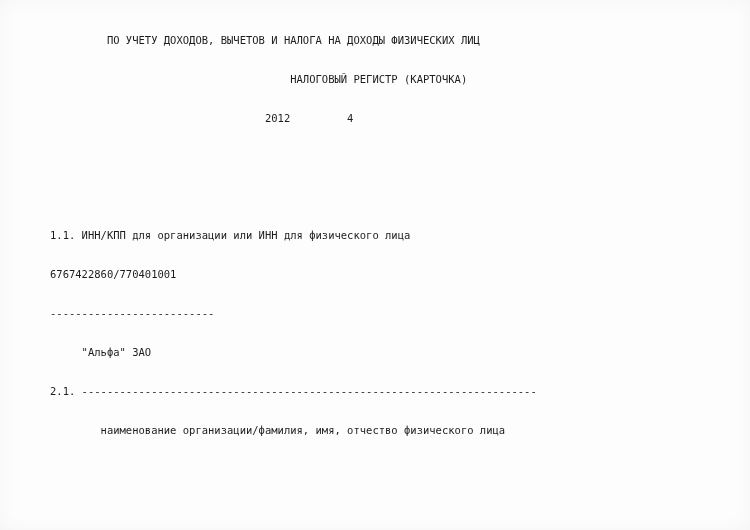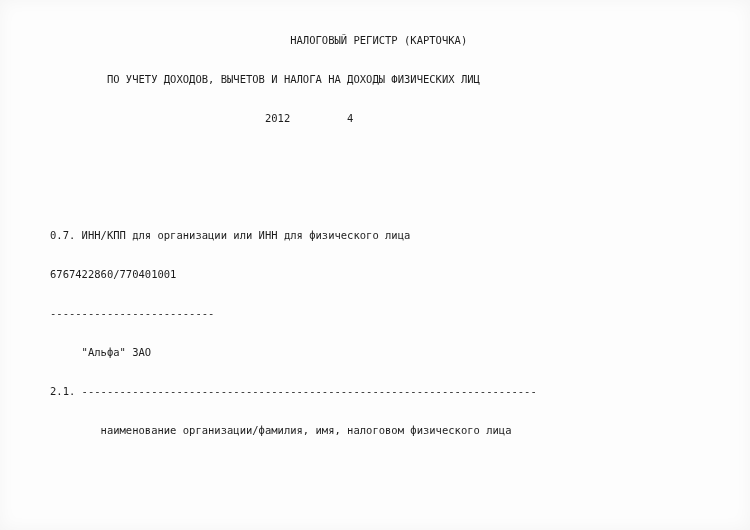--- a/index.html
+++ b/index.html
@@ -28,31 +28,31 @@
   .ln {
     min-height: 13px;
     white-space: pre;
   }
 </style>
 </head>
 <body>
 
 <div class="sheet">
   <div class="doc">
+    <div class="ln">         ПО УЧЕТУ ДОХОДОВ, ВЫЧЕТОВ И НАЛОГА НА ДОХОДЫ ФИЗИЧЕСКИХ ЛИЦ</div>
     <div class="ln">                                      НАЛОГОВЫЙ РЕГИСТР (КАРТОЧКА)</div>
-    <div class="ln">         ПО УЧЕТУ ДОХОДОВ, ВЫЧЕТОВ И НАЛОГА НА ДОХОДЫ ФИЗИЧЕСКИХ ЛИЦ</div>
     <div class="ln">                                  2012         4</div>
     <div class="ln"></div>
     <div class="ln"></div>
-    <div class="ln">0.7. ИНН/КПП для организации или ИНН для физического лица</div>
+    <div class="ln">1.1. ИНН/КПП для организации или ИНН для физического лица</div>
     <div class="ln">6767422860/770401001</div>
     <div class="ln">--------------------------</div>
     <div class="ln">     "Альфа" ЗАО</div>
     <div class="ln">2.1. ------------------------------------------------------------------------</div>
-    <div class="ln">        наименование организации/фамилия, имя, налоговом физического лица</div>
+    <div class="ln">        наименование организации/фамилия, имя, отчество физического лица</div>
     
     
     
     
     
     
     
     
     
     

